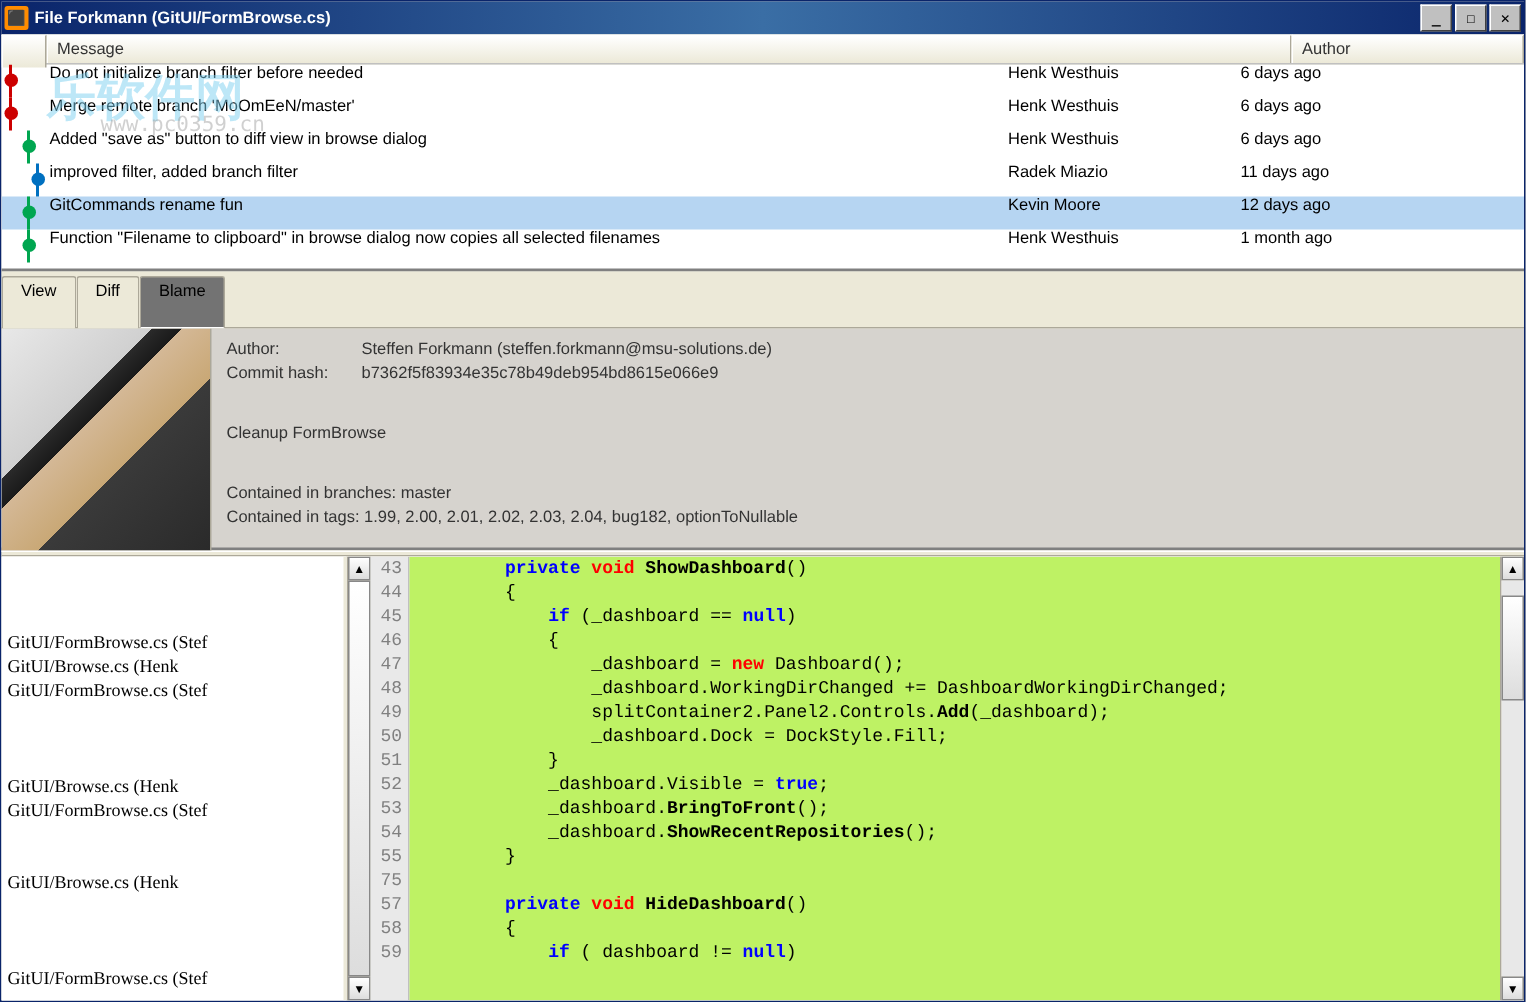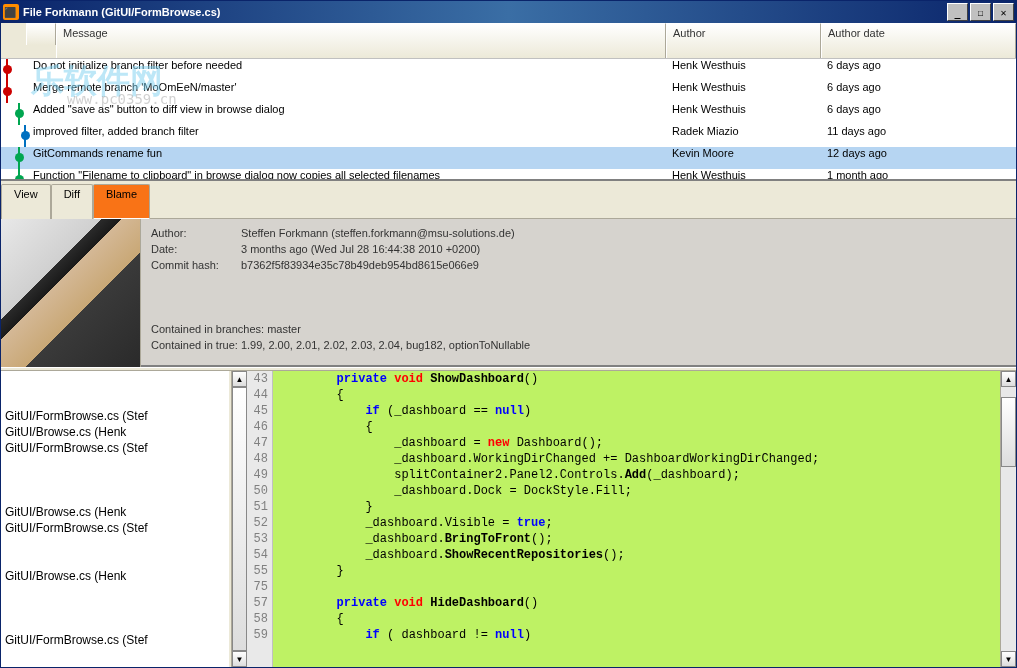--- a/index.html
+++ b/index.html
@@ -4,48 +4,48 @@
 <style>
 * { margin: 0; padding: 0; box-sizing: border-box; }
 body { font-family: "Tahoma", "Segoe UI", sans-serif; font-size: 11px; background: #ece9d8; }
 .window { width: 1017px; height: 668px; border: 1px solid #0a246a; display: flex; flex-direction: column; background: #ece9d8; position: relative; }
 .titlebar { height: 22px; background: linear-gradient(to right, #0a246a, #3a6ea5, #0a246a); color: #fff; display: flex; align-items: center; padding: 0 2px; font-weight: bold; font-size: 11px; }
 .titlebar .icon { width: 16px; height: 16px; margin-right: 4px; background: #ff8c00; border-radius: 2px; display:flex;align-items:center;justify-content:center;font-size:10px; }
 .titlebar .title-text { flex: 1; }
 .titlebar .winbtns { display:flex; gap:2px; }
 .titlebar .winbtn { width: 21px; height: 18px; background: #c0c0c0; border: 1px solid #fff; border-right-color:#404040; border-bottom-color:#404040; display:flex; align-items:center; justify-content:center; font-family: "Marlett", monospace; font-size: 10px; cursor:pointer; color:#000;}
 .commit-table { flex: 0 0 158px; background:#fff; border-bottom:2px solid #808080; display:flex; flex-direction:column; overflow:hidden;}
-.ct-header { display:flex; height:36px; background:#ece9d8; border-bottom:1px solid #c0c0c0;padding-left:25px;}
+.ct-header { display:flex; height:20px; background:#ece9d8; border-bottom:1px solid #c0c0c0;}
 .ct-header > div { border-right:1px solid #aca899; border-top:1px solid #fff; border-left:1px solid #fff; padding:3px 6px; color:#333; background:linear-gradient(#fff,#ece9d8); cursor:pointer;}
 .ct-body { flex:1; overflow-y:auto; position:relative;}
 .ct-row { display:flex; height:22px; border-bottom:0px solid #f0f0f0; }
 .ct-row.selected { background:#b6d5f2; }
 .col-graph { width:30px; flex:none; position:relative; height:22px;}
 .col-msg { flex:1; padding-left:2px; white-space:nowrap; overflow:hidden; text-overflow:ellipsis;}
 .col-author { width:155px; flex:none; padding-left:6px;}
 .col-date { width:195px; flex:none; padding-left:6px;}
 .ct-header .col-graph{width:30px;}
 .ct-header .col-msg{flex:1;}
 .graph-dot { position:absolute; width:9px; height:9px; border-radius:50%; top:6px; }
 .graph-line { position:absolute; width:2px; background:#888; }
 .watermark { position:absolute; top:0; left:30px; font-size:33px; font-weight:bold; color:#7dd0f0; opacity:0.5; pointer-events:none; font-family: "Microsoft YaHei", sans-serif; }
 .watermark2 { position:absolute; top:32px; left:66px; font-size:14px; color:#999; opacity:0.45; pointer-events:none; font-family:monospace;}
 .tabs { display:flex; height:38px; background:#ece9d8; border-bottom:1px solid #aca899; padding-top:2px;}
 .tab { padding: 3px 12px; background:#ece9d8; border:1px solid #aca899; border-bottom:none; margin-right:0px; cursor:pointer; border-radius: 2px 2px 0 0; position:relative; top:1px;}
-.tab.active { background:#f97316; border-bottom:1px solid #fff; font-weight:normal; z-index:2;}
+.tab.active { background:#737373; border-bottom:1px solid #fff; font-weight:normal; z-index:2;}
 .commit-info { display:flex; height:148px; background:#d6d3ce; border-bottom:2px solid #808080;}
 .avatar { width:140px; height:148px; background:#eee; flex:none; border-right:1px solid #aca899; position:relative; overflow:hidden;}
 .avatar-img { width:100%; height:100%; background: linear-gradient(135deg, #e8e8e8 0%, #d0d0d0 35%, #2a2a2a 35%, #1a1a1a 42%, #d4b896 42%, #c9a876 60%, #3a3a3a 60%, #2a2a2a 100%); }
 .info-text { flex:1; padding:6px 10px; font-size:11px; line-height:16px; color:#333;}
 .info-row { display:flex; }
 .info-label { width:90px; color:#333;}
 .info-val { flex:1; color:#333;}
 .splitter-h { height:4px; background:#ece9d8; cursor:row-resize; border-top:1px solid #fff; border-bottom:1px solid #aca899;}
 .bottom-pane { flex:1; display:flex; background:#fff; overflow:hidden;}
-.blame-col { width:230px; flex:none; background:#fff; font-family:Liberation Sans, sans-serif; font-size:12px; overflow:hidden; border-right:2px solid #ece9d8; padding-top:5px; color:#000; position:relative;}
+.blame-col { width:230px; flex:none; background:#fff; font-family:Liberation Serif, serif; font-size:12px; overflow:hidden; border-right:2px solid #ece9d8; padding-top:17px; color:#000; position:relative;}
 .blame-line { height:16px; line-height:16px; white-space:nowrap; padding-left:4px; overflow:hidden;}
 .code-col { flex:1; display:flex; overflow:hidden;}
 .gutter { width:26px; flex:none; background:#e9e9e9; font-family:"Courier New",monospace; font-size:12px; color:#808080; text-align:right; padding-right:4px; border-right:1px solid #c0c0c0;}
 .gutter div { height:16px; line-height:16px;}
 .code { flex:1; font-family:"Courier New",monospace; font-size:12px; overflow:auto; padding-left:6px; white-space:pre; background:#bef264; color:#000;}
 .code div { height:16px; line-height:16px;}
 .kw { color:#0000ff; font-weight:bold;}
 .kw2 { color:#ff0000; font-weight:bold;}
 .fn { color:#000; font-weight:bold;}
 .prop { font-weight:bold;}
@@ -67,21 +67,20 @@
       <div class="winbtn">☐</div>
       <div class="winbtn">✕</div>
     </div>
   </div>
 
   <div class="commit-table">
     <div class="ct-header">
       <div class="col-graph"></div>
       <div class="col-msg">Message</div>
       <div class="col-author">Author</div>
-      <div class="col-date">Author date</div>
     </div>
     <div class="ct-body" id="ct-body">
       <div class="watermark">乐软件网</div>
       <div class="watermark2">www.pc0359.cn</div>
     <div class="ct-row">
           <div class="col-graph">
             <div class="graph-line" style="left:5px;top:0;height:22px;background:#c00"></div>
             <div class="graph-dot" style="left:2px;background:#c00"></div>
           </div>
           <div class="col-msg">Do not initialize branch filter before needed</div>
@@ -145,31 +144,28 @@
   <div class="commit-info">
     <div class="avatar">
         <div class="avatar-img"></div>
       </div>
     <div class="info-text">
       <div class="info-row">
           <span class="info-label">Author:</span>
           <span class="info-val">Steffen Forkmann (steffen.forkmann@msu-solutions.de)</span>
         </div>
       <div class="info-row">
-          <span class="info-label">Date:</span>
-          <span class="info-val">3 months ago (Wed Jul 28 16:44:38 2010 +0200)</span>
-        </div>
-      <div class="info-row">
           <span class="info-label">Commit hash:</span>
           <span class="info-val">b7362f5f83934e35c78b49deb954bd8615e066e9</span>
         </div>
       <div style="height:24px"></div>
+      <div>Cleanup FormBrowse</div>
       <div style="height:24px"></div>
       <div>Contained in branches: master</div>
-      <div>Contained in true: 1.99, 2.00, 2.01, 2.02, 2.03, 2.04, bug182, optionToNullable</div>
+      <div>Contained in tags: 1.99, 2.00, 2.01, 2.02, 2.03, 2.04, bug182, optionToNullable</div>
     </div>
   </div>
 
   <div class="splitter-h"></div>
 
   <div class="bottom-pane">
     <div class="blame-col" id="blame-col">
         <div class="blame-line">&nbsp;</div>
         <div class="blame-line">&nbsp;</div>
         <div class="blame-line">GitUI/FormBrowse.cs (Stef</div>

